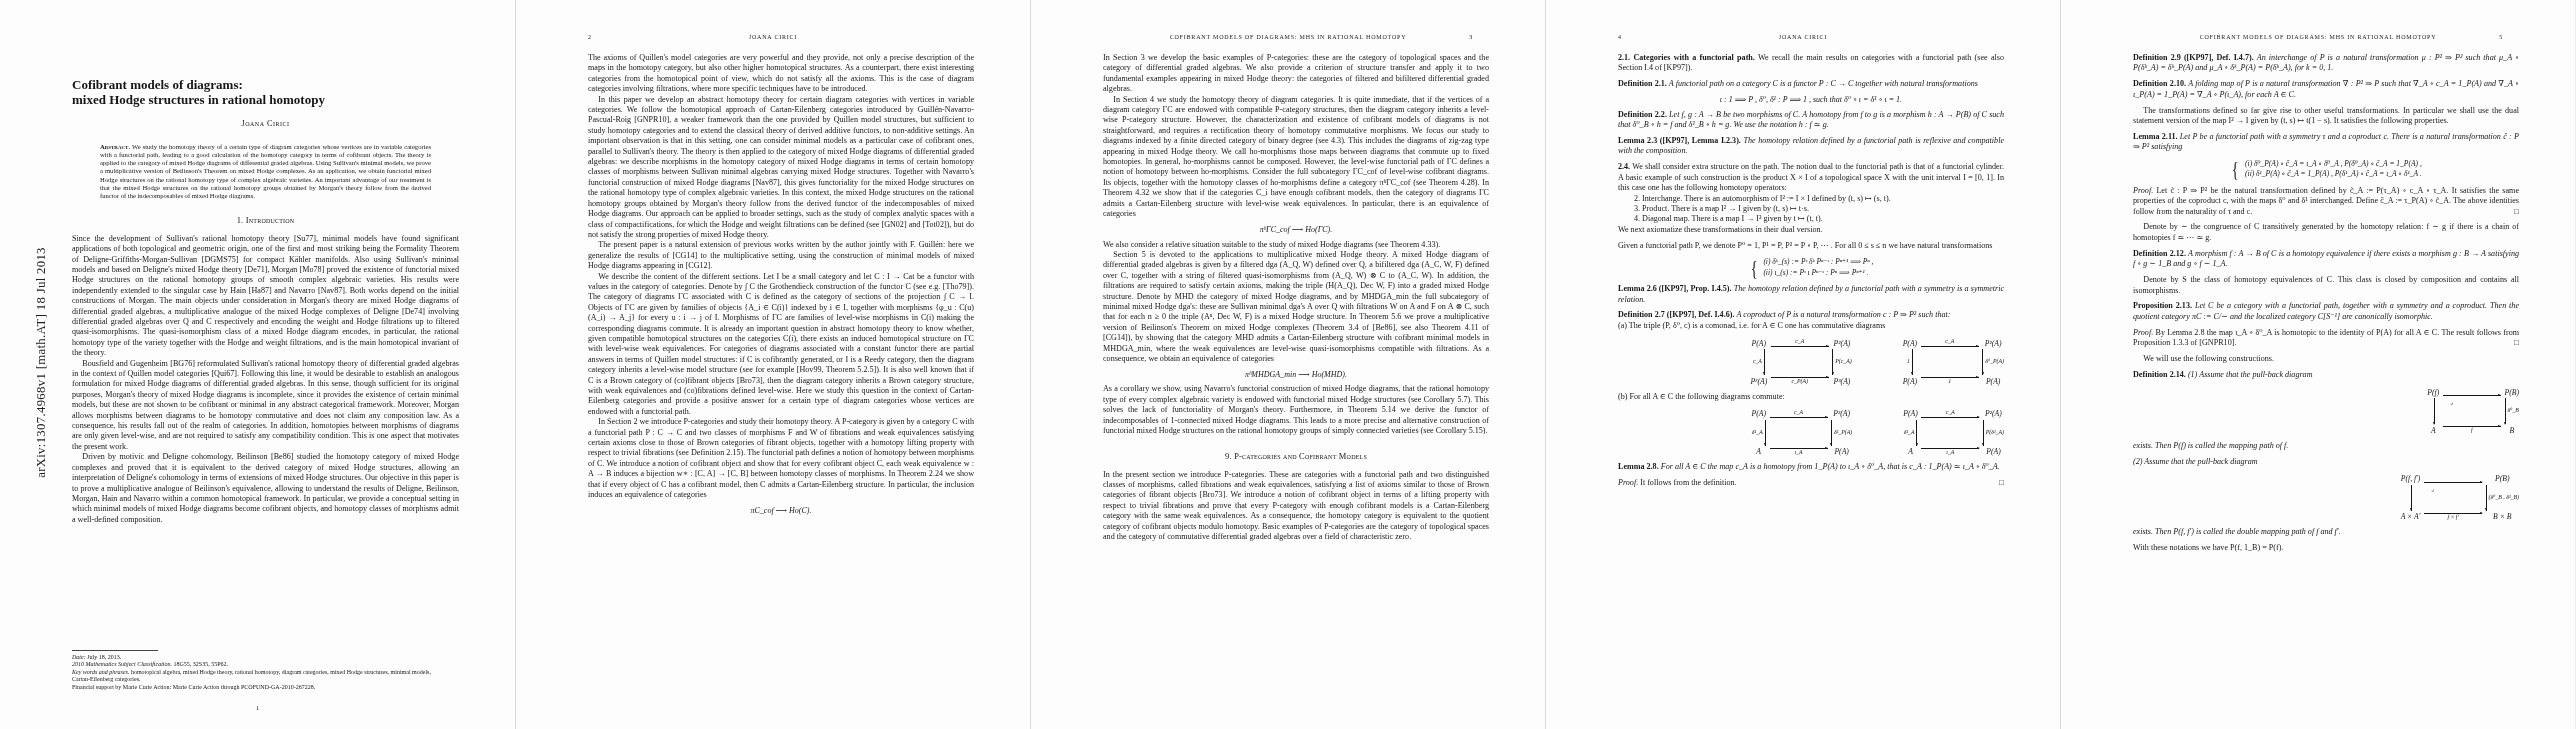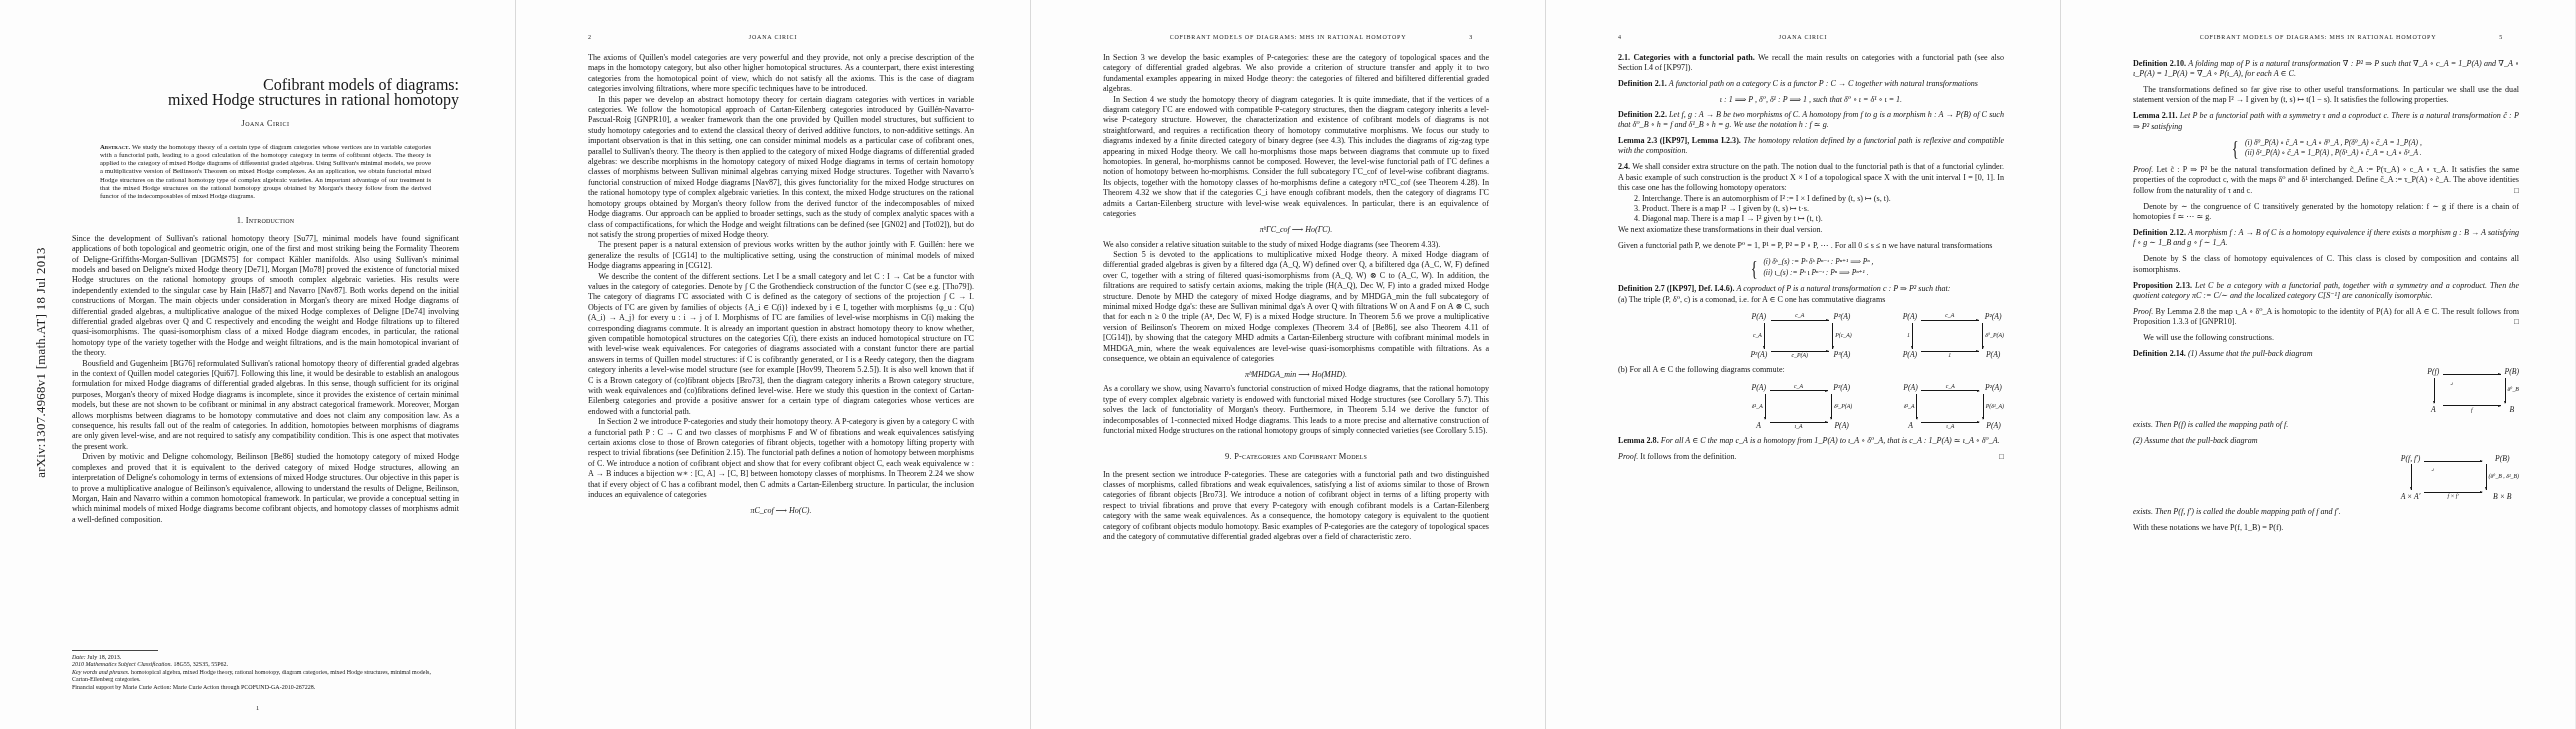--- a/index.html
+++ b/index.html
@@ -17,21 +17,21 @@
   .rh-num.right{right:0}
 
   
   .content{position:absolute;left:72px;right:56px;top:53px}
   .content-p1{top:60px}
   p{margin:0;text-indent:10.3px;text-align:justify;font-size:8.1px;line-height:10.4px}
   p.noindent{text-indent:0}
   .block{margin-top:5.5px}
 
   
-  .title{margin:17px 0 0;text-align:right;font-weight:normal;font-size:16px;line-height:15px}
+  .title{margin:17px 0 0;text-align:left;font-weight:bold;font-size:13px;line-height:15px}
   .author{margin-top:12px;text-align:center;font-variant:small-caps;font-size:8.2px;letter-spacing:0.5px}
   .abstract{margin:14.6px 28px 0;font-size:6.6px;line-height:8.3px;text-align:justify;text-indent:0}
   .abslabel{font-variant:small-caps;font-weight:bold;font-size:6.7px}
   .secHead{text-align:center;font-variant:small-caps;font-weight:normal;font-size:8.5px;letter-spacing:0.2px;margin:14.6px 0 8.5px}
 
   
   .thm .label{font-weight:bold;font-style:normal}
   .thm .body{font-style:italic}
   .rem .label{font-weight:bold}
   .proof-label{font-style:italic}
@@ -153,20 +153,21 @@
       <p class="block noindent">Given a functorial path P, we denote P⁰ = 1, P¹ = P, P² = P ∘ P, ⋯ . For all 0 ≤ s ≤ n we have natural transformations</p>
       <div class="cases">
         <span class="brace">{</span>
         <div class="case-lines">
           <div>(i)   δᵏ_(s) := Pˢ δᵏ Pⁿ⁻ˢ : Pⁿ⁺¹ ⟹ Pⁿ ,</div>
           <div>(ii)  ι_(s) := Pˢ ι Pⁿ⁻ˢ : Pⁿ ⟹ Pⁿ⁺¹ .</div>
         </div>
       </div>
 
 
+      <p class="block thm noindent"><span class="label">Lemma 2.6 ([KP97], Prop. I.4.5).</span> <span class="body">The homotopy relation defined by a functorial path with a symmetry is a symmetric relation.</span></p>
 
       <p class="block thm noindent"><span class="label">Definition 2.7 ([KP97], Def. I.4.6).</span> <span class="body">A coproduct of P is a natural transformation c : P ⇒ P² such that:</span></p>
       <p class="noindent">(a) The triple (P, δ⁰, c) is a comonad, i.e. for A ∈ C one has commutative diagrams</p>
       <div class="cdrow">
         <div class="cd">
             <span class="cd-node">P(A)</span>
             <span class="cd-h">
               <span class="cd-hlbl">c_A</span>
               <span class="cd-shaft"></span>
             </span>
@@ -265,20 +266,21 @@
       <p class="block noindent"><span class="proof-label">Proof.</span> <span>It follows from the definition.</span><span class="qed">□</span></p>
     </div>
   </section>
 
   <section class="page">
     <header class="runhead">
       <span class="rh-title">COFIBRANT MODELS OF DIAGRAMS: MHS IN RATIONAL HOMOTOPY</span>
       <span class="rh-num right">5</span>
     </header>
     <div class="content">
+      <p class="thm noindent"><span class="label">Definition 2.9 ([KP97], Def. I.4.7).</span> <span class="body">An interchange of P is a natural transformation μ : P² ⇒ P² such that μ_A ∘ P(δᵏ_A) = δᵏ_P(A) and μ_A ∘ δᵏ_P(A) = P(δᵏ_A), for k = 0, 1.</span></p>
 
       <p class="block thm noindent"><span class="label">Definition 2.10.</span> <span class="body">A folding map of P is a natural transformation ∇ : P² ⇒ P such that ∇_A ∘ c_A = 1_P(A) and ∇_A ∘ ι_P(A) = 1_P(A) = ∇_A ∘ P(ι_A), for each A ∈ C.</span></p>
 
       <p class="block">The transformations defined so far give rise to other useful transformations. In particular we shall use the dual statement version of the map I² → I given by (t, s) ↦ t(1 − s). It satisfies the following properties.</p>
 
       <p class="block thm noindent"><span class="label">Lemma 2.11.</span> <span class="body">Let P be a functorial path with a symmetry τ and a coproduct c. There is a natural transformation č : P ⇒ P² satisfying</span></p>
       <div class="cases">
         <span class="brace">{</span>
         <div class="case-lines">
           <div>(i)   δ⁰_P(A) ∘ č_A = ι_A ∘ δ⁰_A ,    P(δ⁰_A) ∘ č_A = 1_P(A) ,</div>

